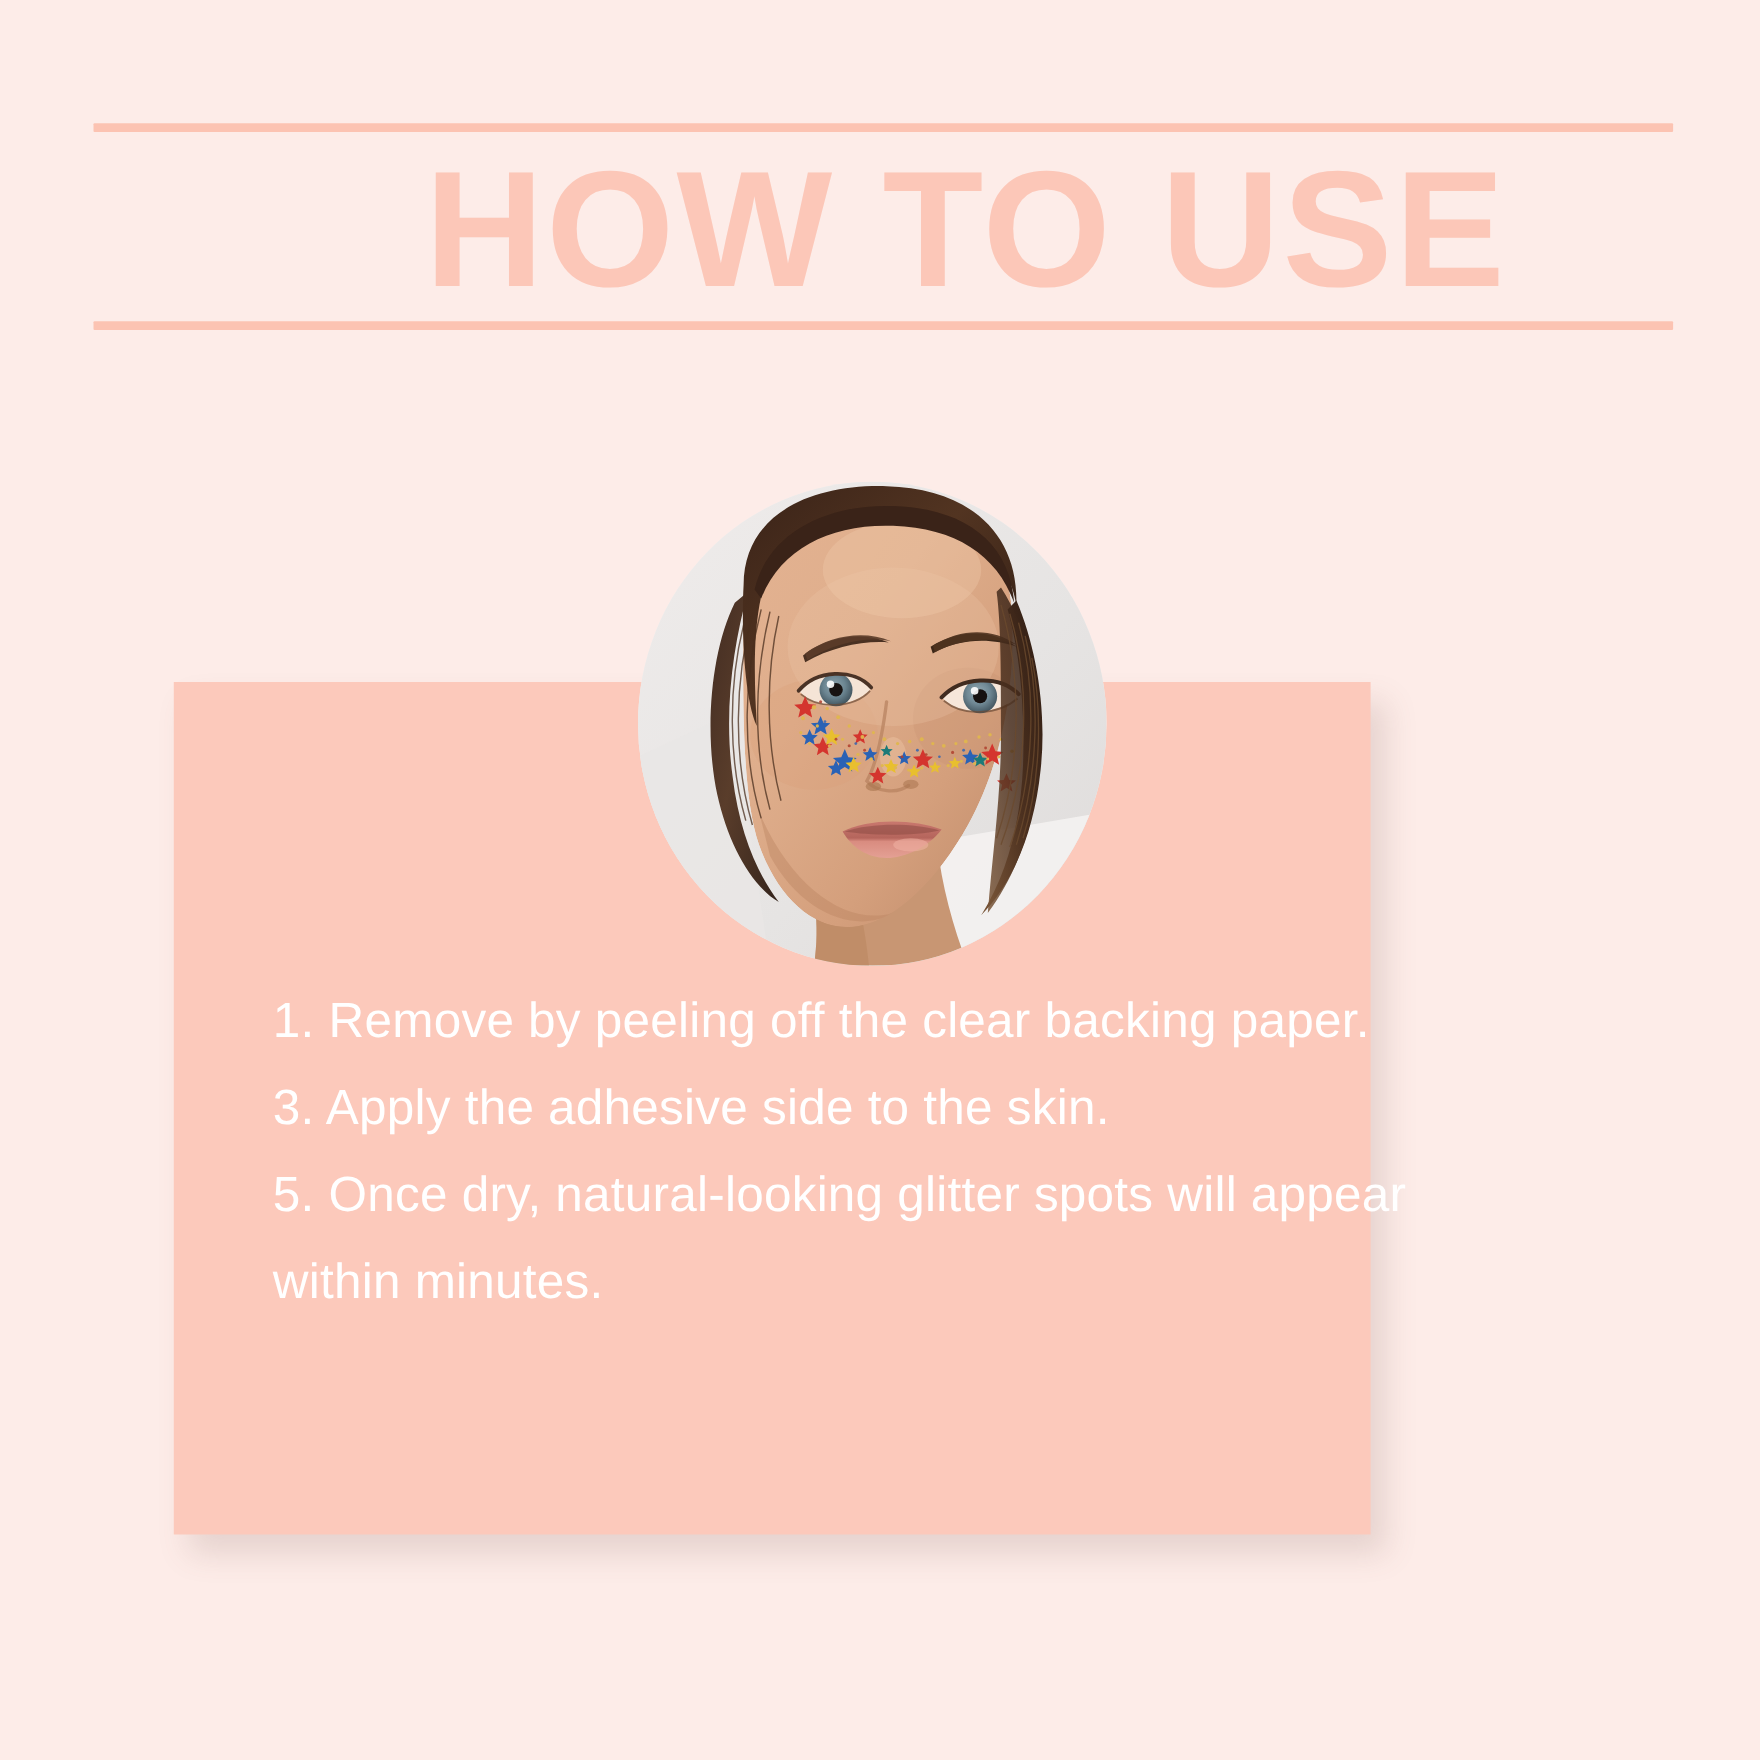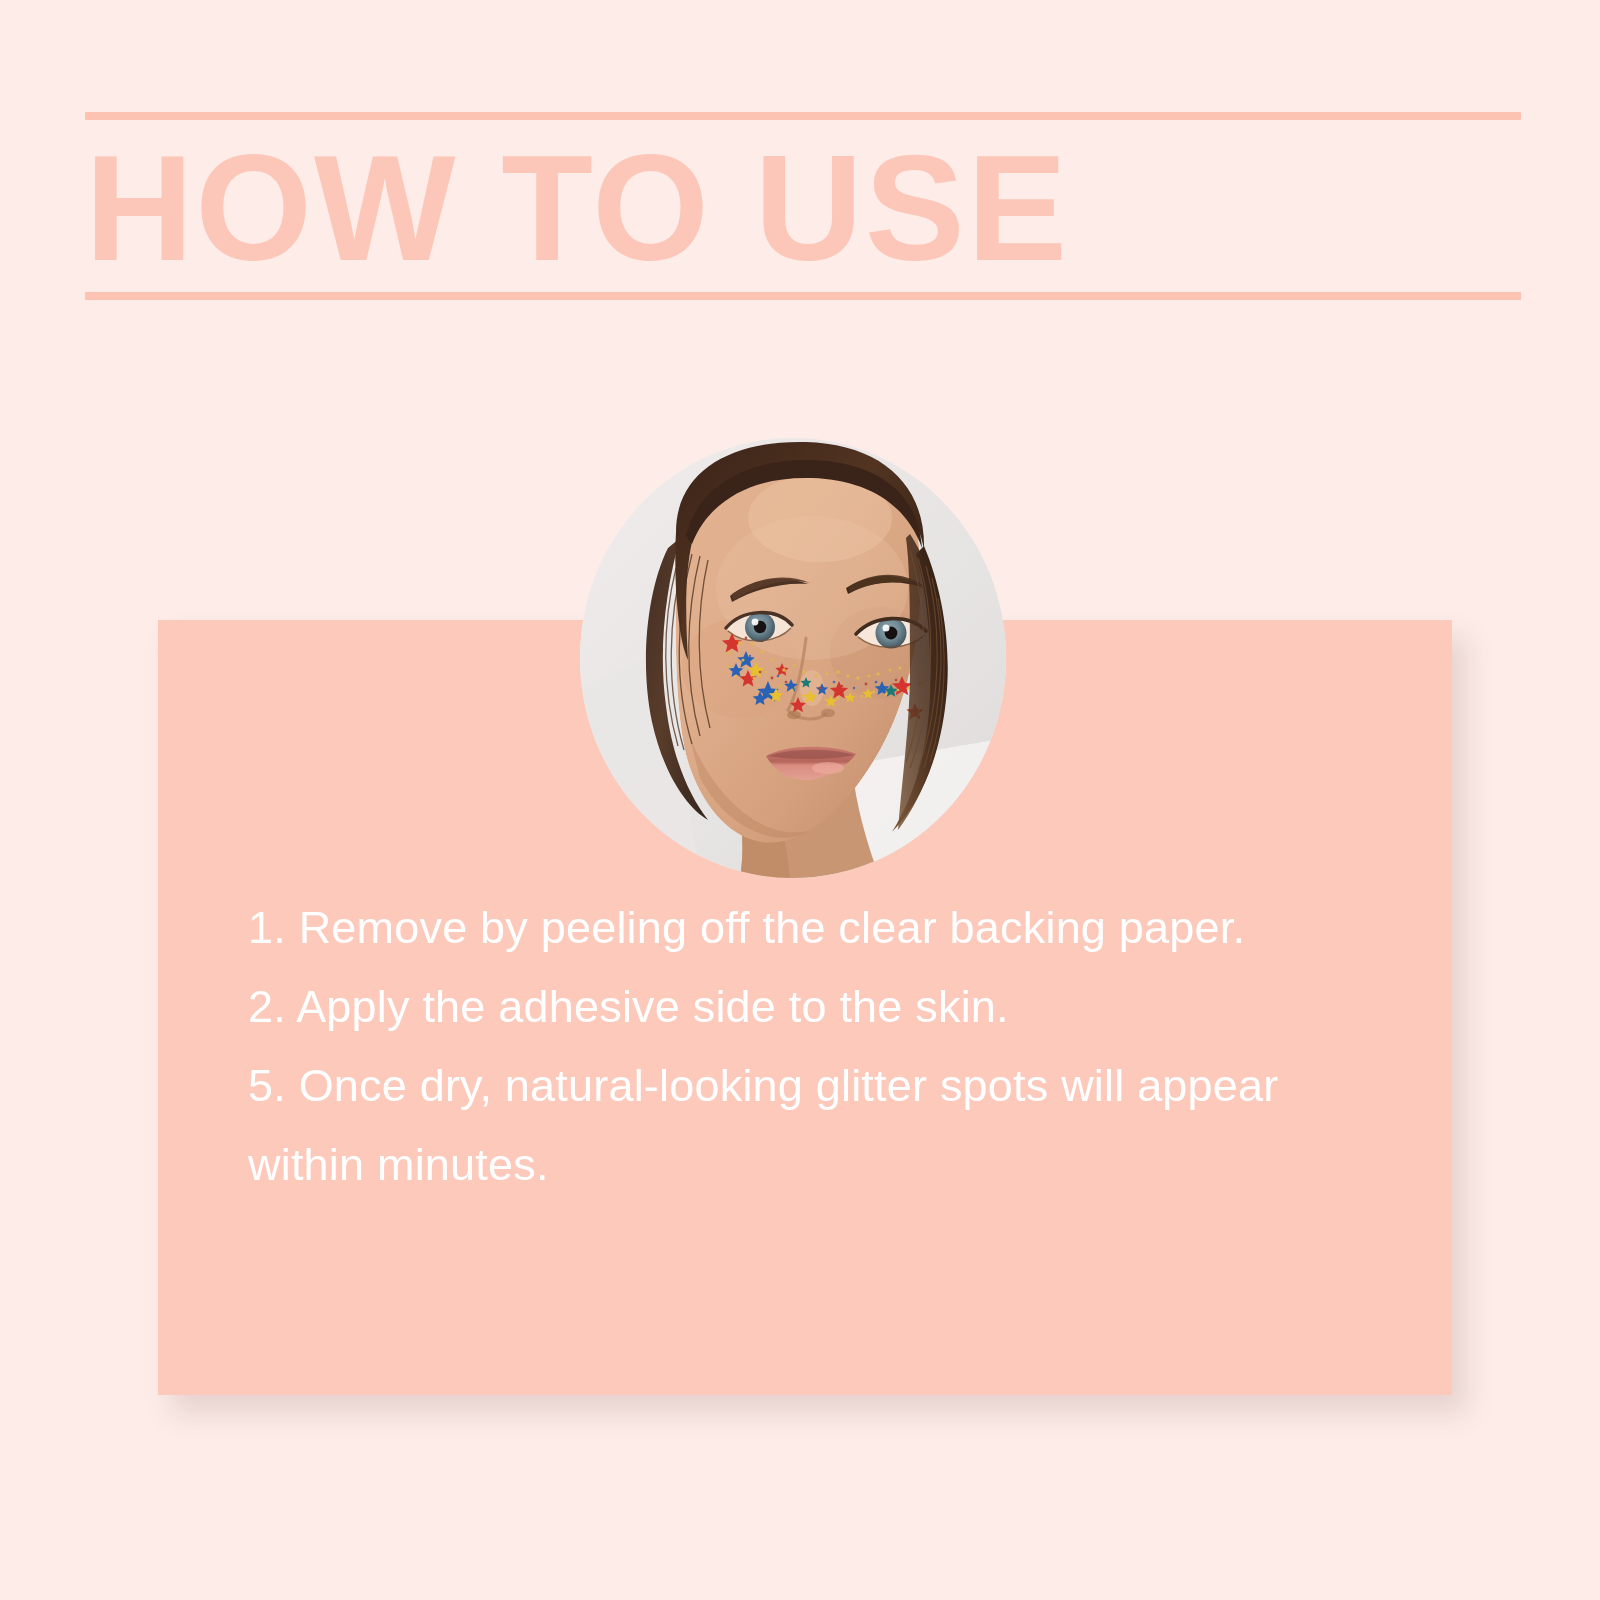--- a/index.html
+++ b/index.html
@@ -37,36 +37,36 @@
     border-radius: 1px;
   }
   #rule-top  { top: 0px; }
   #rule-bot  { top: 180px; }
 
   #page-title {
     position: absolute;
     left: 0;
     top: 20px;
     width: 1285px;
-    text-align: left;
+    text-align: right;
     font-family: "Liberation Sans", sans-serif;
     font-weight: bold;
     font-size: 150px;
     line-height: 152px;
     letter-spacing: 2px;
     color: #fcc7b8;
     white-space: nowrap;
   }
 
   
   #instruction-card {
     position: absolute;
     left: 158px;
     top: 620px;
-    width: 1294px;
+    width: 1088px;
     height: 775px;
     background: #fcc9bb;
     box-shadow: 14px 18px 26px rgba(120, 90, 85, 0.17);
   }
 
   #steps-list {
     position: absolute;
     left: 90px;
     top: 268px;
     width: 1115px;
@@ -106,21 +106,21 @@
 
   <div id="header">
     <div class="rule" id="rule-top"></div>
     <div id="page-title">HOW TO USE</div>
     <div class="rule" id="rule-bot"></div>
   </div>
 
   <div id="instruction-card">
     <div id="steps-list">
       <span class="step-line">1. Remove by peeling off the clear backing paper.</span>
-      <span class="step-line">2. Apply the adhesive side to the skin.</span>
+      <span class="step-line">3. Apply the adhesive side to the skin.</span>
       <span class="step-line">5. Once dry, natural-looking glitter spots will appear within minutes.</span>
     </div>
   </div>
 
   <div id="portrait-circle">
     <svg viewBox="0 0 426 440" preserveAspectRatio="xMidYMid slice">
       <defs>
         <linearGradient id="bgGrad" x1="0" y1="0" x2="1" y2="1">
           <stop offset="0%" stop-color="#efeceb"></stop>
           <stop offset="60%" stop-color="#e6e4e3"></stop>

